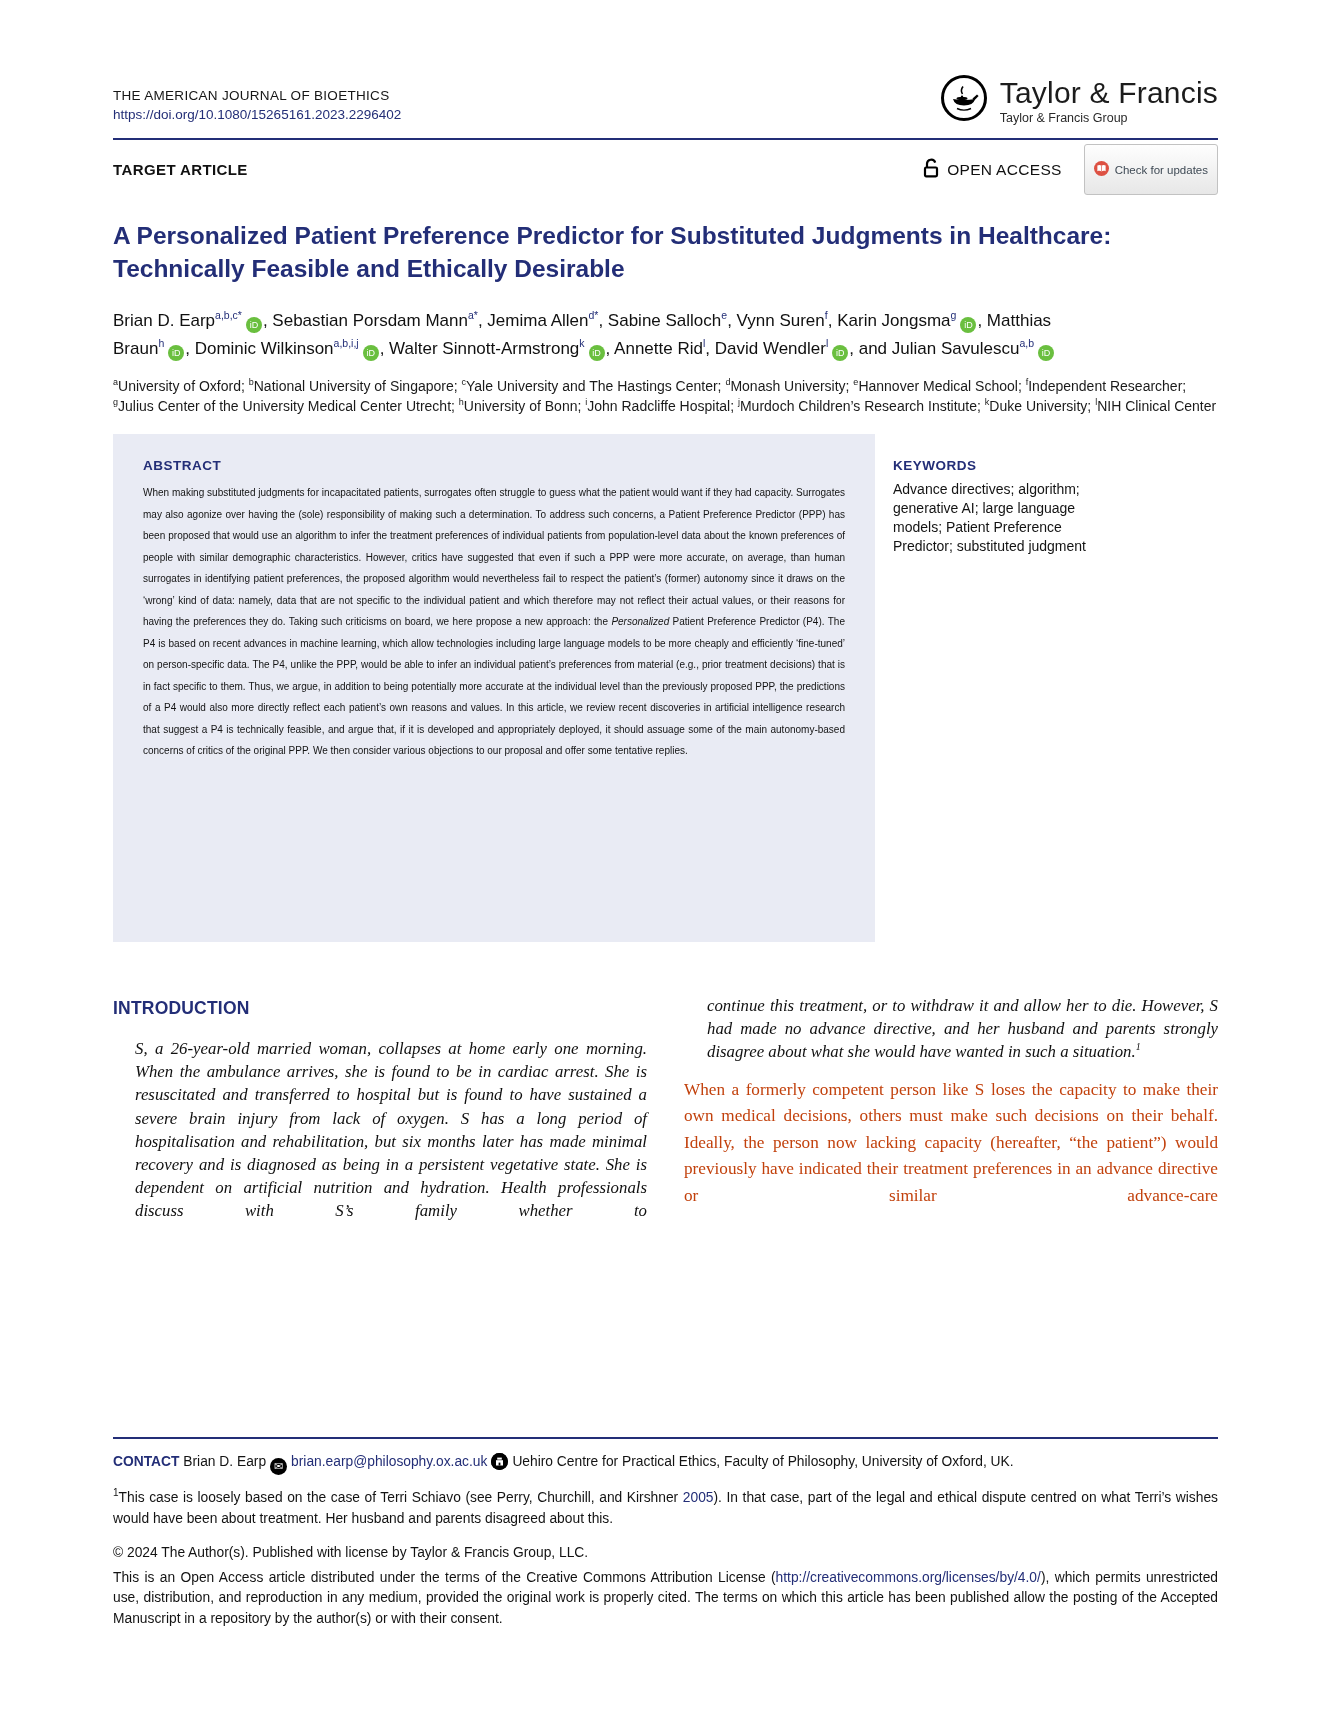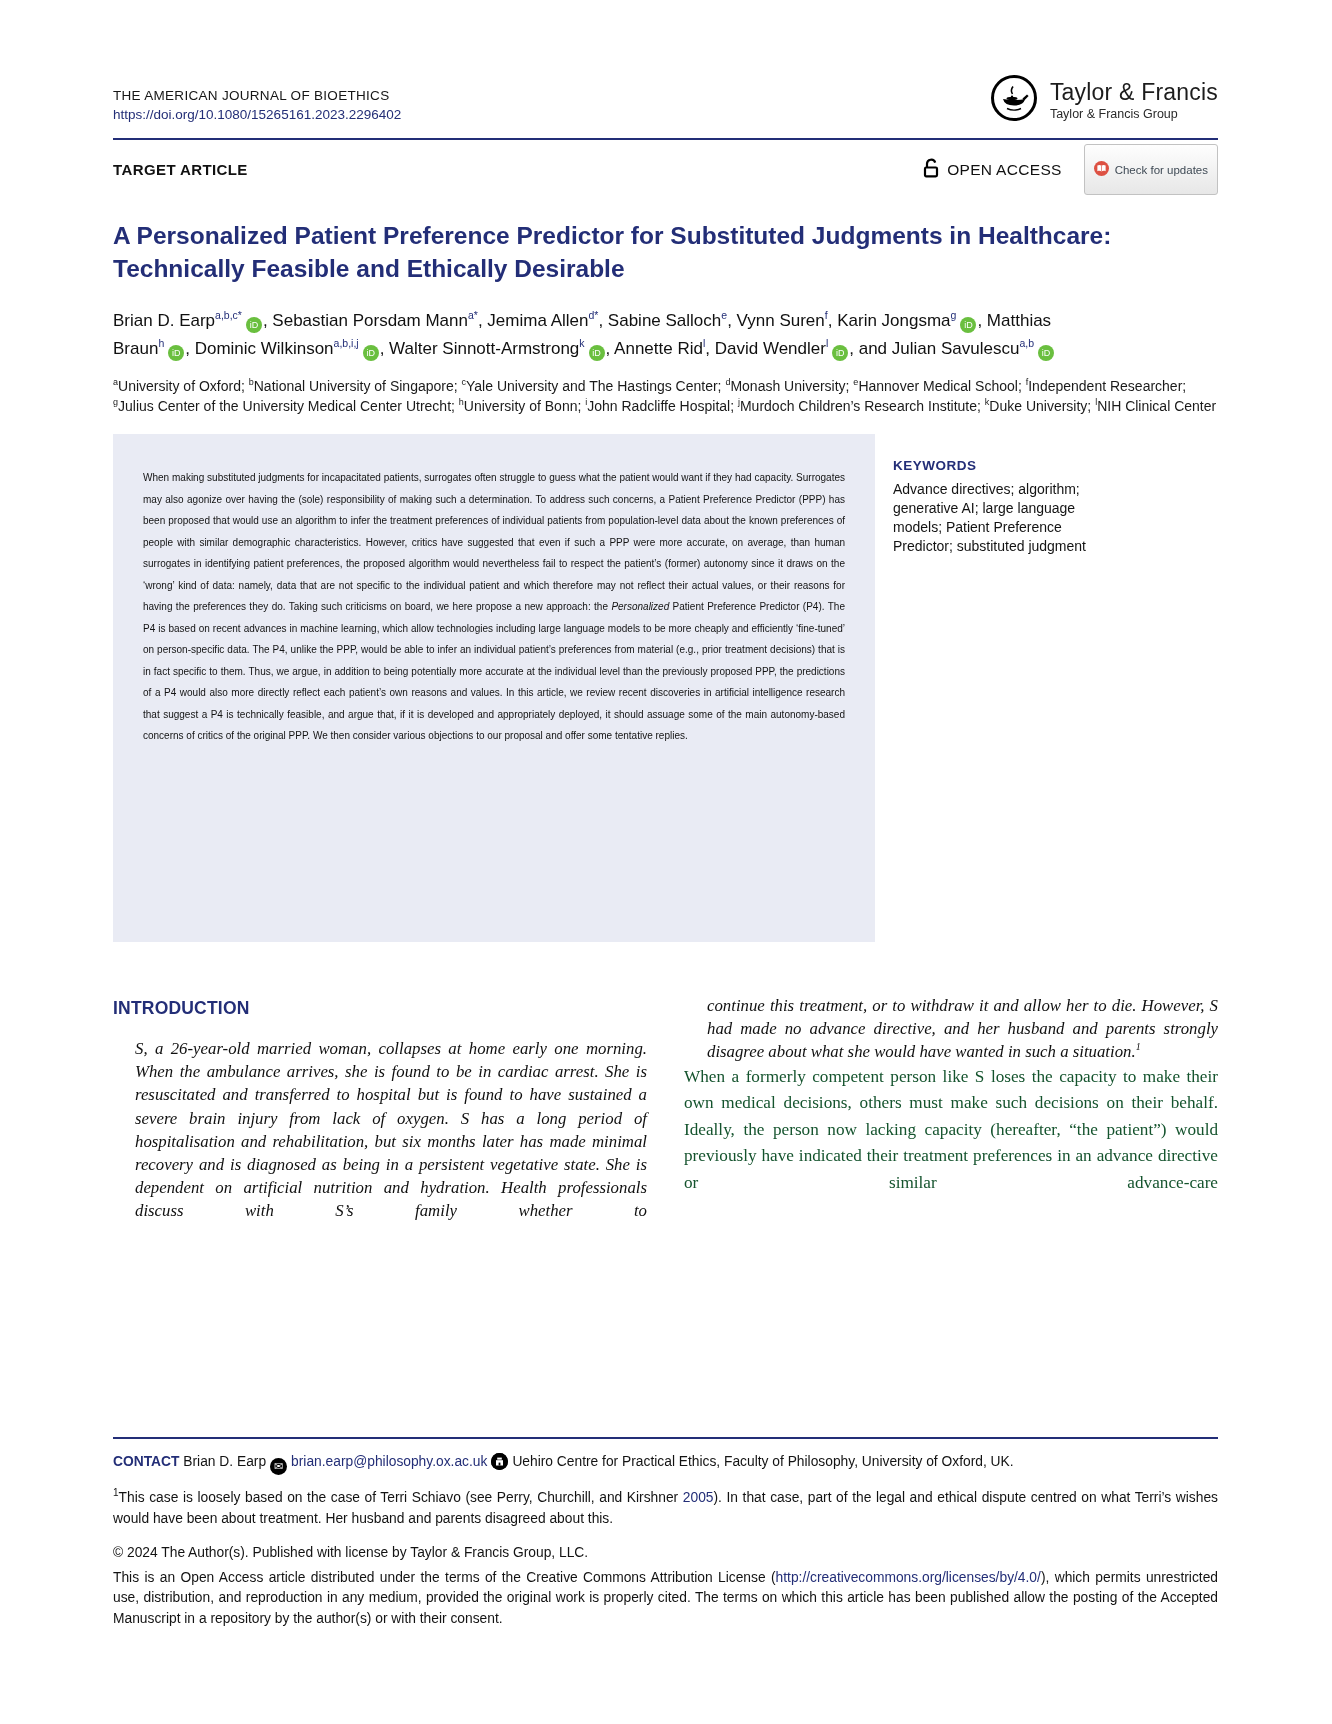--- a/index.html
+++ b/index.html
@@ -5,21 +5,21 @@
   html,body{margin:0;padding:0;background:#fff;}
   .page{position:relative;width:1332px;height:1724px;background:#fff;overflow:hidden;
         font-family:"Liberation Sans",sans-serif;color:#141414;}
   .content{padding:88px 114px 0 113px;}
 
   
   .masthead{display:flex;justify-content:space-between;align-items:flex-start;}
   .jname{font-size:13.5px;letter-spacing:.3px;color:#161616;}
   .doi{display:block;font-size:13.5px;color:#232e77;margin-top:4px;text-decoration:none;}
   .logo{display:flex;align-items:center;gap:11px;margin-top:-15px;}
-  .logo-text .t1{font-size:23px;color:#1c1c1c;letter-spacing:.2px;}
+  .logo-text .t1{font-size:30px;color:#1c1c1c;letter-spacing:.2px;}
   .logo-text .t2{font-size:12.5px;color:#2a2a2a;margin-top:1px;}
 
   .rule{border:none;border-top:2px solid #232e77;margin:11px 0 0;}
 
   .type-row{display:flex;justify-content:space-between;align-items:center;margin-top:4px;}
   .type{font-size:15px;font-weight:bold;letter-spacing:.4px;color:#111;}
   .oa-wrap{display:flex;align-items:center;gap:22px;}
   .oa{display:flex;align-items:center;gap:8px;font-size:15.5px;letter-spacing:.3px;color:#111;}
   .badge{display:inline-flex;align-items:center;gap:6px;border:1px solid #c2c2c2;border-radius:3px;
          background:linear-gradient(#fefefe,#e7e7e7);padding:16px 9px;font-size:11.5px;color:#3f4a55;cursor:pointer;}
@@ -44,21 +44,21 @@
 
   
   .cols{display:flex;gap:37px;margin-top:52px;}
   .col{width:534px;}
   .intro-h{font-size:17.5px;font-weight:bold;color:#232e77;letter-spacing:.2px;margin:4px 0 18px;}
   .vignette{font-family:"Liberation Serif",serif;font-style:italic;font-size:16.8px;line-height:23.2px;
             text-align:justify;color:#101010;}
   .v-left{margin-left:22px;text-align-last:justify;}
   .v-right{margin-left:23px;}
   .para{font-family:"Liberation Serif",serif;font-size:17.2px;line-height:26.6px;text-align:justify;
-        text-align-last:justify;color:#14532d;}
+        text-align-last:justify;margin-top:13px;color:#c2410c;}
   .fn-sup{font-size:10px;line-height:0;}
 
   
   .footer{position:absolute;left:113px;right:114px;top:1437px;font-size:13.8px;line-height:20.5px;color:#131313;}
   .f-rule{border:none;border-top:2px solid #232e77;margin:0 0 13px;}
   .c-label{color:#232e77;font-weight:bold;}
   .c-icon{display:inline-block;width:17px;height:17px;border-radius:50%;background:#000;color:#fff;
           text-align:center;line-height:16px;font-size:11px;vertical-align:-4px;margin:0 4px;}
   .c-icon svg{display:block;}
   .navy-link{color:#232e77;text-decoration:none;cursor:pointer;}
@@ -126,20 +126,21 @@
     </div>
 
     <h1 class="title">A Personalized Patient Preference Predictor for Substituted Judgments in Healthcare: Technically Feasible and Ethically Desirable</h1>
 
     <div class="authors"><span><span>Brian D. Earp</span><sup>a,b,c*</sup><span class="orcid">iD</span><span>, </span></span><span><span>Sebastian Porsdam Mann</span><sup>a*</sup><span>, </span></span><span><span>Jemima Allen</span><sup>d*</sup><span>, </span></span><span><span>Sabine Salloch</span><sup>e</sup><span>, </span></span><span><span>Vynn Suren</span><sup>f</sup><span>, </span></span><span><span>Karin Jongsma</span><sup>g</sup><span class="orcid">iD</span><span>, </span></span><span><span>Matthias Braun</span><sup>h</sup><span class="orcid">iD</span><span>, </span></span><span><span>Dominic Wilkinson</span><sup>a,b,i,j</sup><span class="orcid">iD</span><span>, </span></span><span><span>Walter Sinnott-Armstrong</span><sup>k</sup><span class="orcid">iD</span><span>, </span></span><span><span>Annette Rid</span><sup>l</sup><span>, </span></span><span><span>David Wendler</span><sup>l</sup><span class="orcid">iD</span><span>, and </span></span><span><span>Julian Savulescu</span><sup>a,b</sup><span class="orcid">iD</span><span></span></span></div>
 
     <div class="affils"><span><sup>a</sup><span>University of Oxford; </span></span><span><sup>b</sup><span>National University of Singapore; </span></span><span><sup>c</sup><span>Yale University and The Hastings Center; </span></span><span><sup>d</sup><span>Monash University; </span></span><span><sup>e</sup><span>Hannover Medical School; </span></span><span><sup>f</sup><span>Independent Researcher; </span></span><span><sup>g</sup><span>Julius Center of the University Medical Center Utrecht; </span></span><span><sup>h</sup><span>University of Bonn; </span></span><span><sup>i</sup><span>John Radcliffe Hospital; </span></span><span><sup>j</sup><span>Murdoch Children’s Research Institute; </span></span><span><sup>k</sup><span>Duke University; </span></span><span><sup>l</sup><span>NIH Clinical Center</span></span></div>
 
     <div class="abs-row">
       <div class="abs-box">
+        <div class="sec-label">ABSTRACT</div>
         <p class="abs-text"><span>When making substituted judgments for incapacitated patients, surrogates often struggle to guess what the patient would want if they had capacity. Surrogates may also agonize over having the (sole) responsibility of making such a determination. To address such concerns, a Patient Preference Predictor (PPP) has been proposed that would use an algorithm to infer the treatment preferences of individual patients from population-level data about the known preferences of people with similar demographic characteristics. However, critics have suggested that even if such a PPP were more accurate, on average, than human surrogates in identifying patient preferences, the proposed algorithm would nevertheless fail to respect the patient’s (former) autonomy since it draws on the ‘wrong’ kind of data: namely, data that are not specific to the individual patient and which therefore may not reflect their actual values, or their reasons for having the preferences they do. Taking such criticisms on board, we here propose a new approach: the </span><i>Personalized</i><span> Patient Preference Predictor (P4). The P4 is based on recent advances in machine learning, which allow technologies including large language models to be more cheaply and efficiently ‘fine-tuned’ on person-specific data. The P4, unlike the PPP, would be able to infer an individual patient’s preferences from material (e.g., prior treatment decisions) that is in fact specific to them. Thus, we argue, in addition to being potentially more accurate at the individual level than the previously proposed PPP, the predictions of a P4 would also more directly reflect each patient’s own reasons and values. In this article, we review recent discoveries in artificial intelligence research that suggest a P4 is technically feasible, and argue that, if it is developed and appropriately deployed, it should assuage some of the main autonomy-based concerns of critics of the original PPP. We then consider various objections to our proposal and offer some tentative replies.</span></p>
       </div>
       <div class="kw">
         <div class="sec-label">KEYWORDS</div>
         <p class="kw-text">Advance directives; algorithm; generative AI; large language models; Patient Preference Predictor; substituted judgment</p>
       </div>
     </div>
 
     <div class="cols">
       <div class="col">

